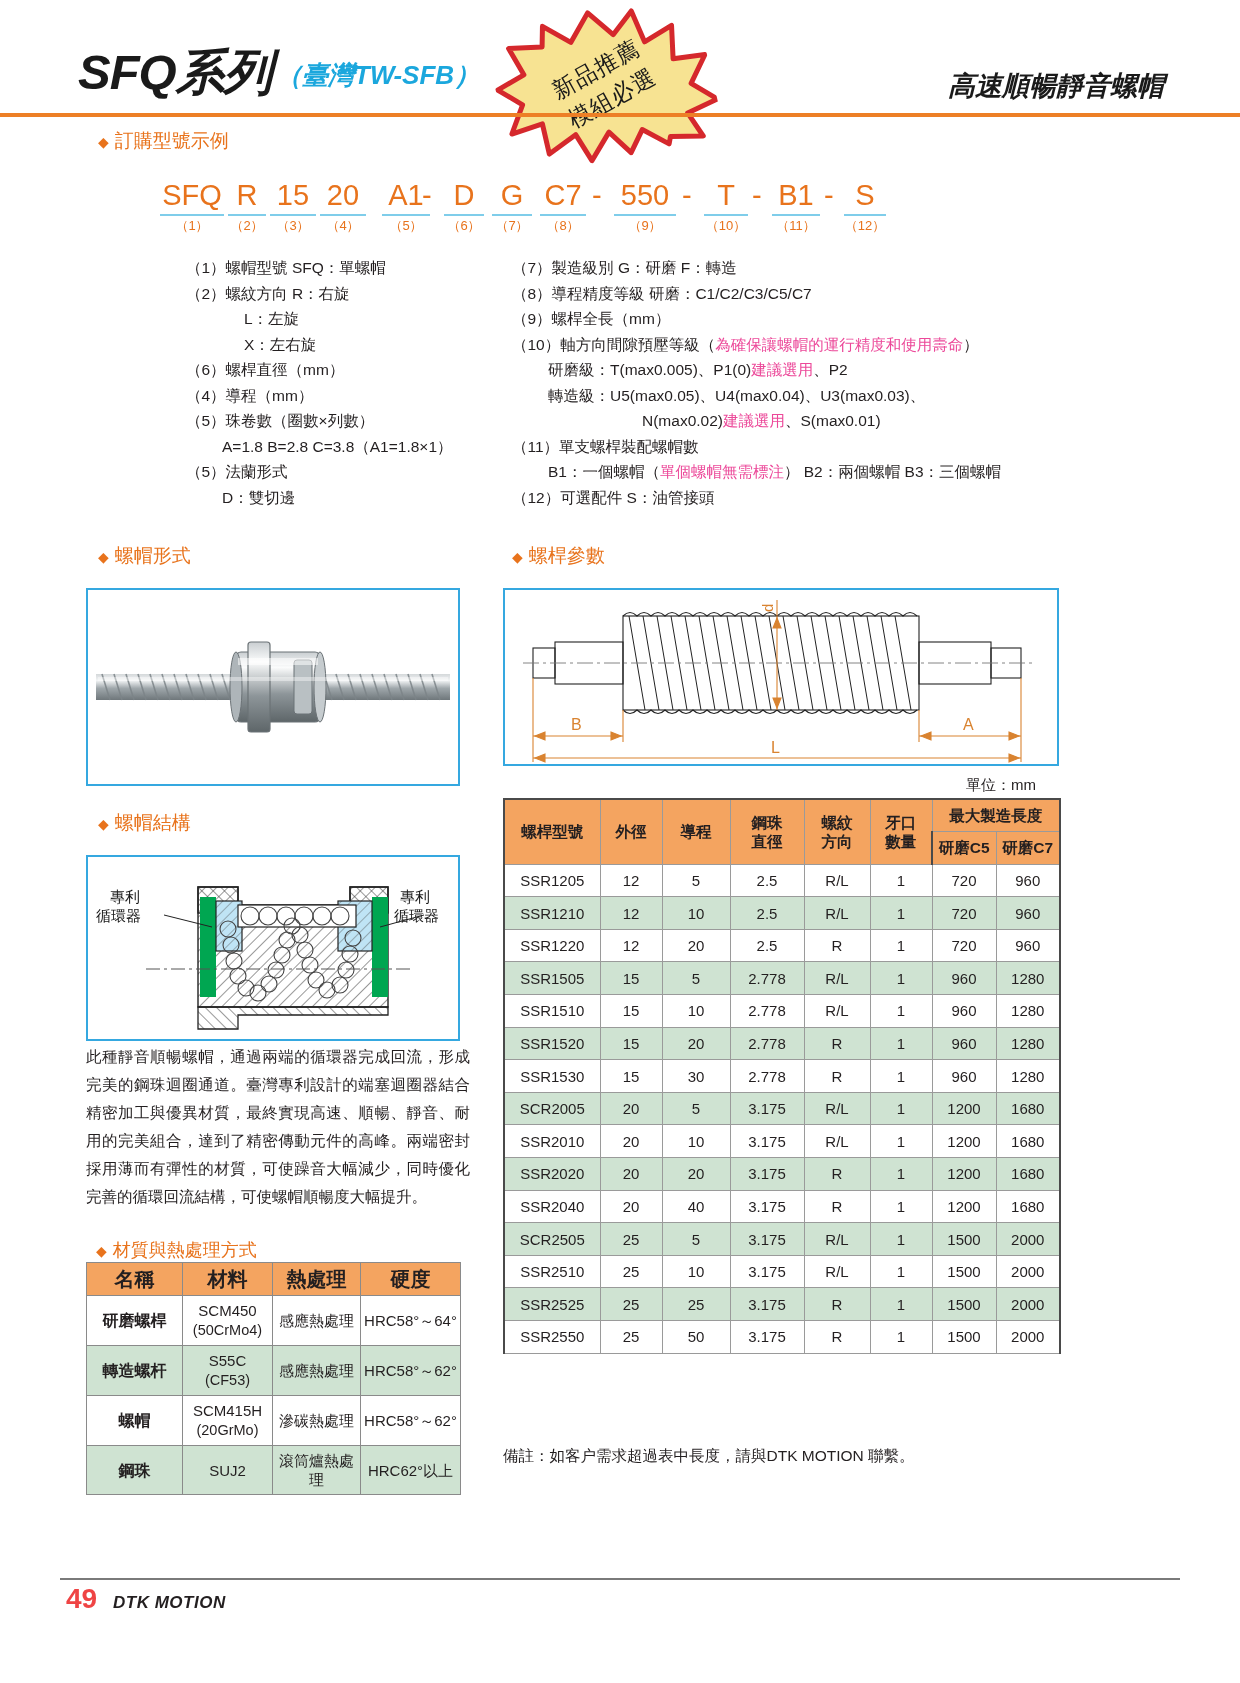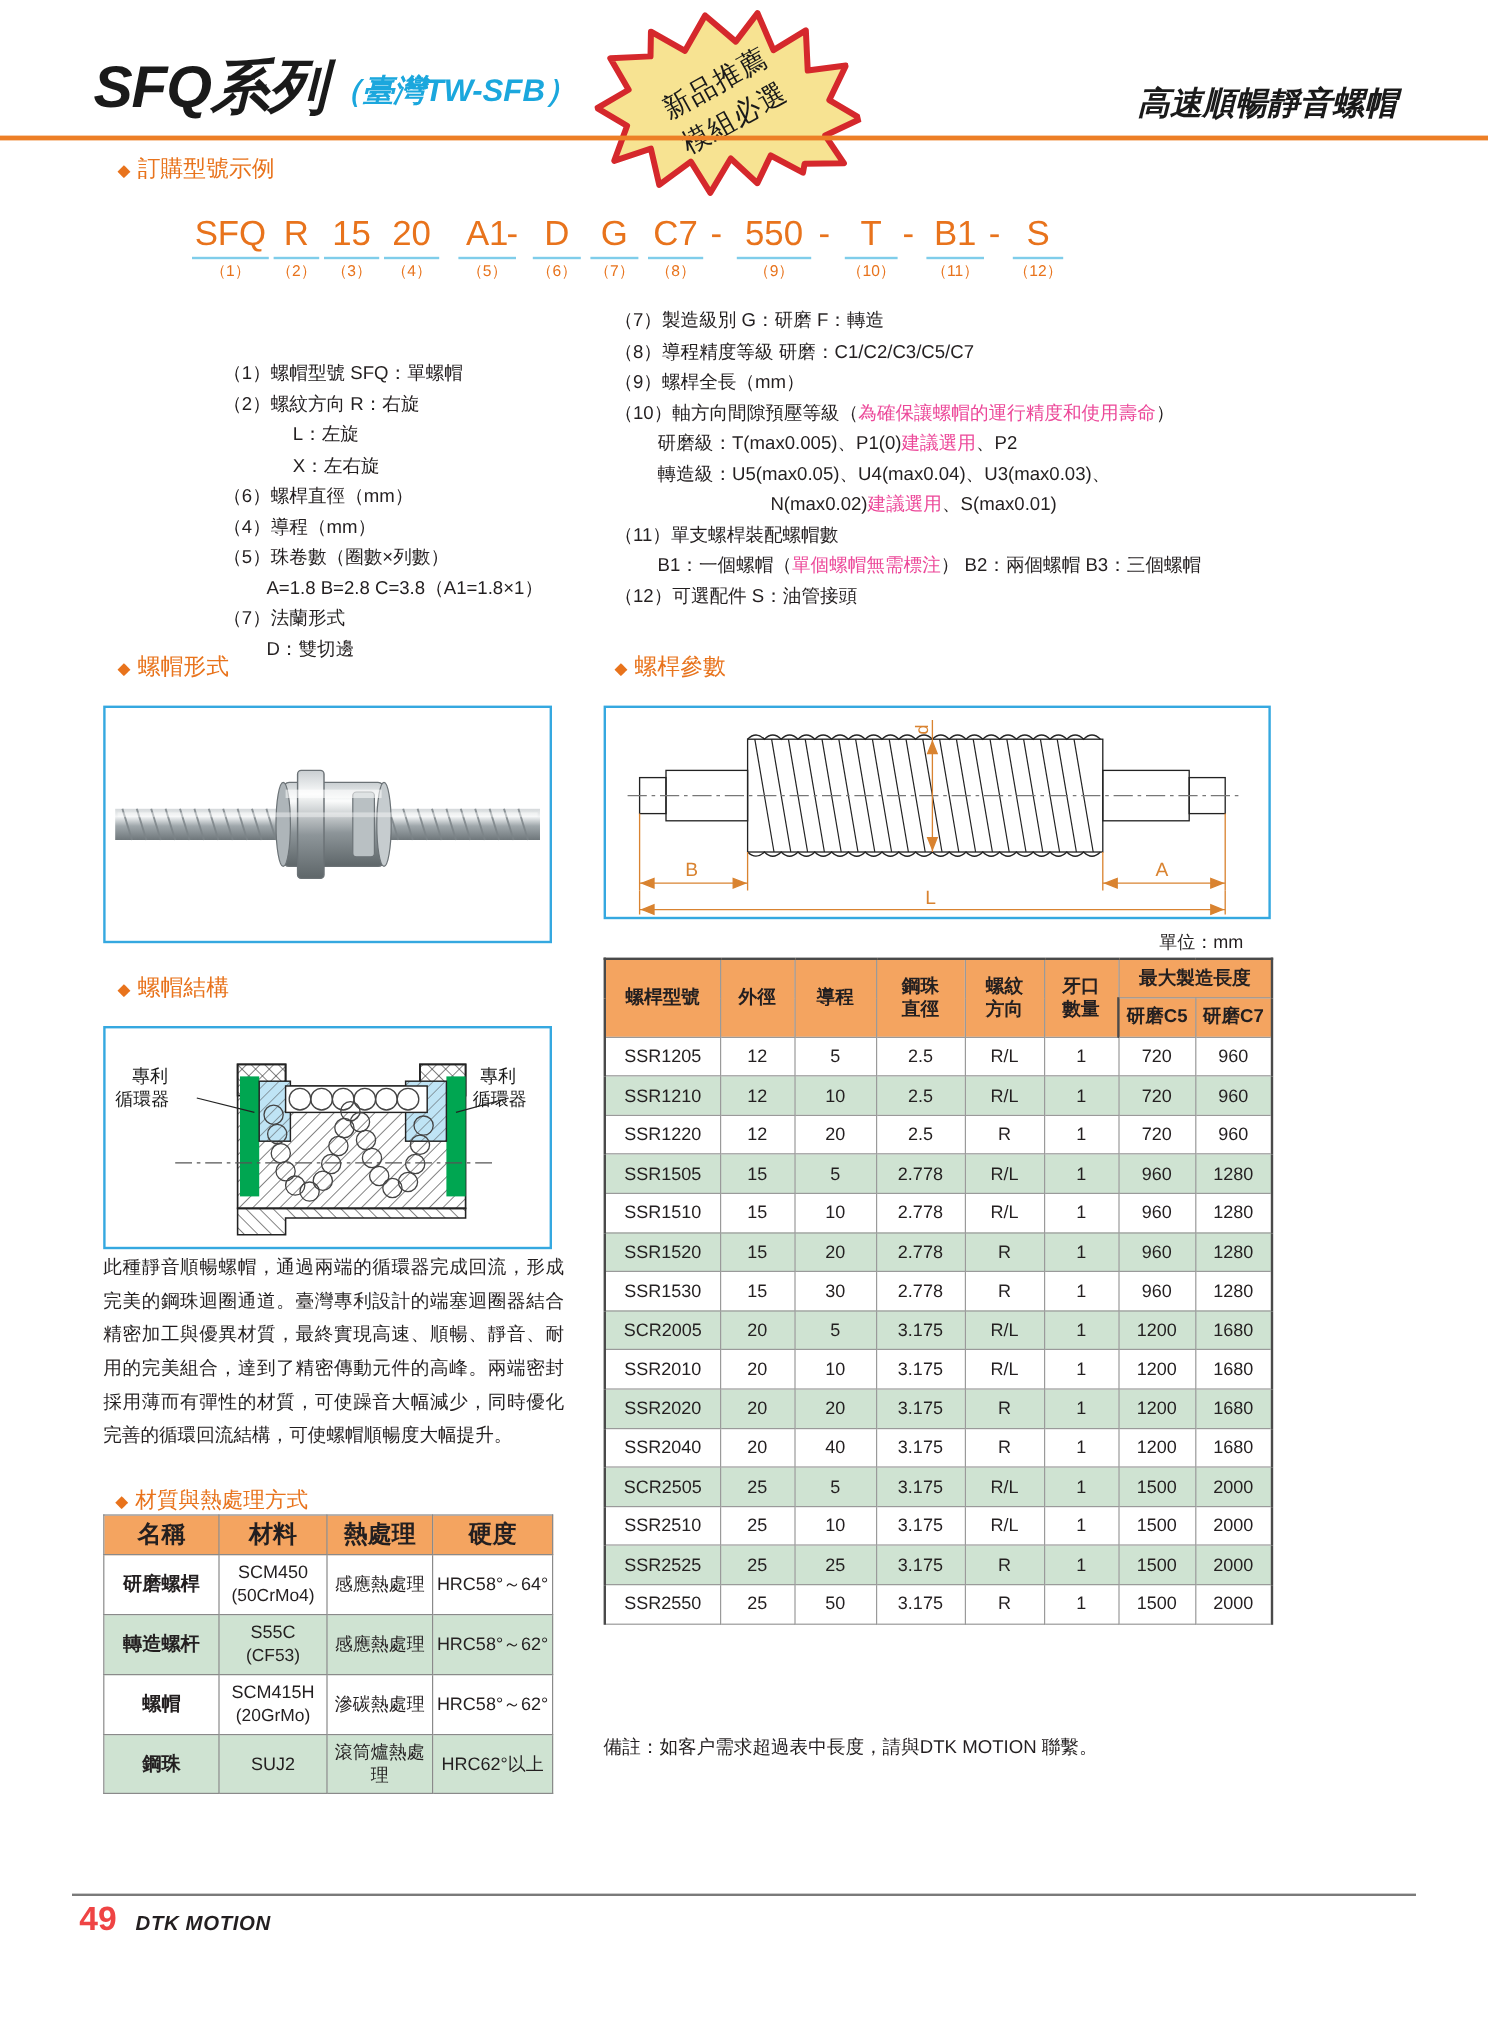--- a/index.html
+++ b/index.html
@@ -261,30 +261,30 @@
       <div class="code-num">（11）</div>
     </div>
     <div class="code-dash" style="left:664px; top:0px;">-</div>
     <div class="code-item" style="left:684px; width:42px;">
       <div class="code-val">S</div>
       <div class="code-ul"></div>
       <div class="code-num">（12）</div>
     </div>
   </div>
 
-  <div class="legend" style="left:186px; top:255px; width:320px;margin-top:44px;">
+  <div class="legend" style="left:186px; top:255px; width:320px;">
     <div class="row">（1）螺帽型號  SFQ：單螺帽</div>
     <div class="row">（2）螺紋方向  R：右旋</div>
     <div class="row ind1">L：左旋</div>
     <div class="row ind1">X：左右旋</div>
     <div class="row">（6）螺桿直徑（mm）</div>
     <div class="row">（4）導程（mm）</div>
     <div class="row">（5）珠卷數（圈數×列數）</div>
     <div class="row ind2">A=1.8  B=2.8  C=3.8（A1=1.8×1）</div>
-    <div class="row">（7）法蘭形式</div>
+    <div class="row">（5）法蘭形式</div>
     <div class="row ind2">D：雙切邊</div>
   </div>
 
   <div class="legend" style="left:512px; top:255px; width:520px;">
     <div class="row">（7）製造級別     G：研磨    F：轉造</div>
     <div class="row">（8）導程精度等級  研磨：C1/C2/C3/C5/C7</div>
     <div class="row">（9）螺桿全長（mm）</div>
     <div class="row">
       <span>（10）軸方向間隙預壓等級（</span><span class="red">為確保讓螺帽的運行精度和使用壽命</span><span>）</span>
     </div>

